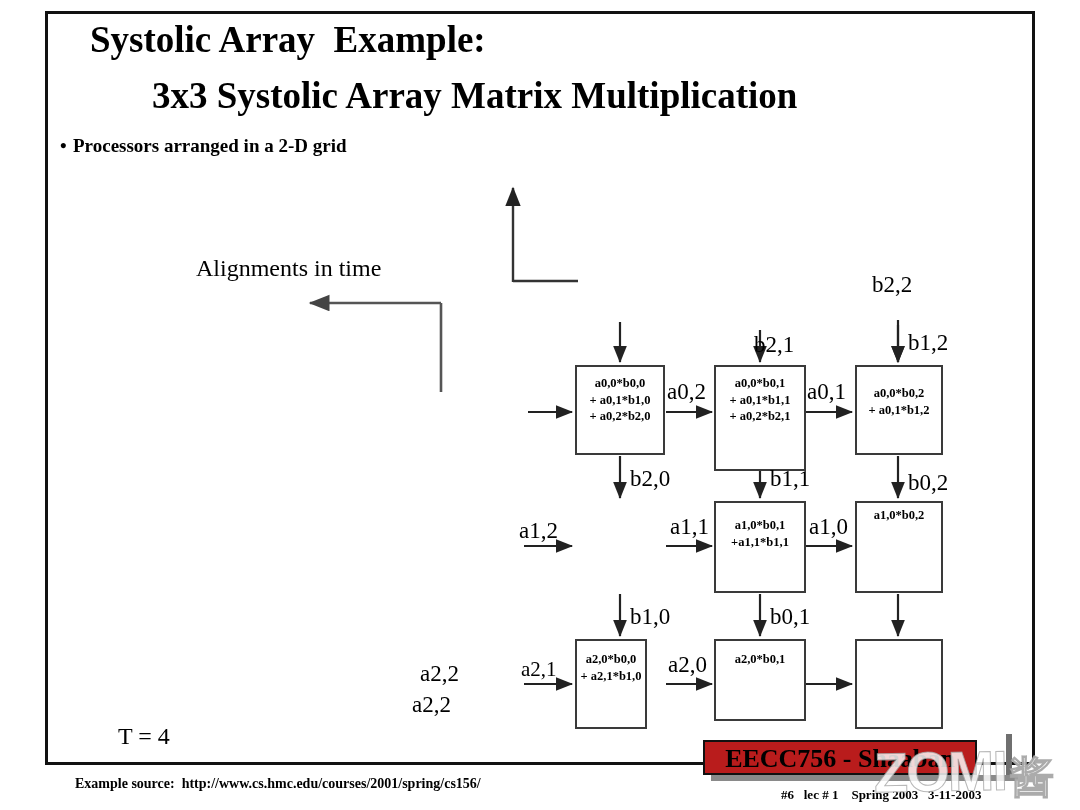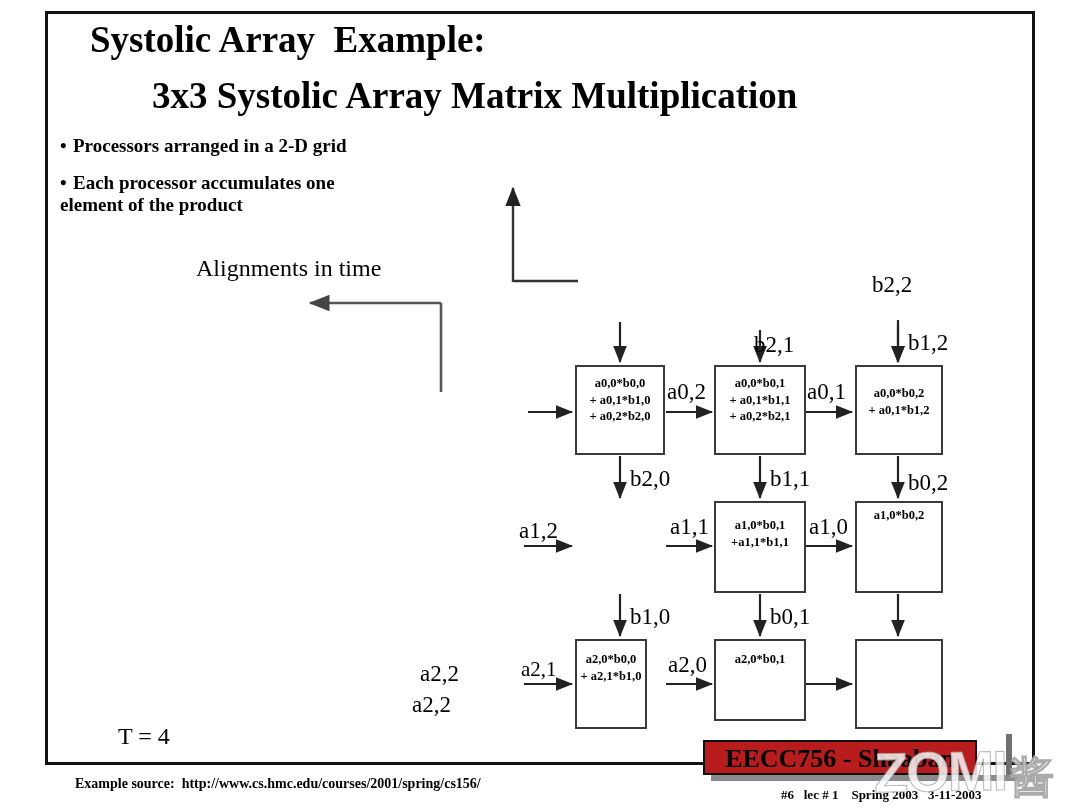--- a/index.html
+++ b/index.html
@@ -141,22 +141,20 @@
 <body>
 
 <div id="slide">
 
   <div class="frame"></div>
 
   <div class="title-1">Systolic Array  Example:</div>
   <div class="title-2">3x3 Systolic Array Matrix Multiplication</div>
 
   <div class="bullet b1"><span class="dot">•</span><span>Processors arranged in a 2-D grid</span></div>
-  <div class="bullet b2"><span class="dot">•</span><span>Each processor accumulates one
-element of the product</span></div>
 
   <div class="alignments">Alignments in time</div>
   <div class="tlabel">T = 4</div>
 
   <svg class="overlay" viewBox="0 0 1080 810">
     <defs>
       <marker id="ah" markerWidth="9" markerHeight="9" refX="7.5" refY="3.2" orient="auto" markerUnits="strokeWidth">
         <path d="M0,0 L8,3.2 L0,6.4 z" fill="#222"></path>
       </marker>
       <marker id="ahl" markerWidth="9" markerHeight="9" refX="7.5" refY="3.2" orient="auto" markerUnits="strokeWidth">
@@ -216,21 +214,21 @@
     <g stroke="#222" stroke-width="2.2" fill="none">
       <path d="M898,320 L898,362" marker-end="url(#ah)"></path>
     </g>
   </svg>
 
   <div class="pbox" style="left:575px;top:365px;width:90px;height:90px;">
     <div class="ptext">a0,0*b0,0
 + a0,1*b1,0
 + a0,2*b2,0</div>
   </div>
-  <div class="pbox" style="left:714px;top:365px;width:92px;height:90px;">
+  <div class="pbox" style="left:714px;top:365px;width:92px;height:106px;">
     <div class="ptext">a0,0*b0,1
 + a0,1*b1,1
 + a0,2*b2,1</div>
   </div>
   <div class="pbox" style="left:855px;top:365px;width:88px;height:90px;">
     <div class="ptext" style="top:18px;">a0,0*b0,2
 + a0,1*b1,2</div>
   </div>
 
   <div class="pbox" style="left:714px;top:501px;width:92px;height:92px;">

